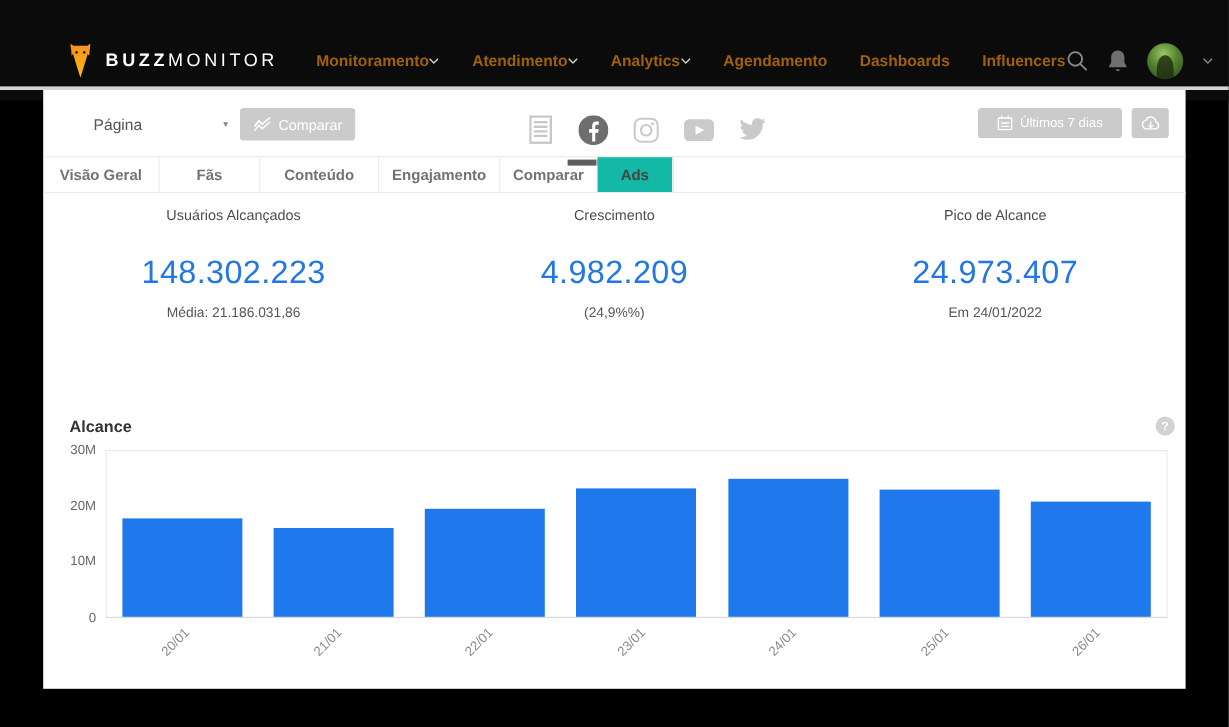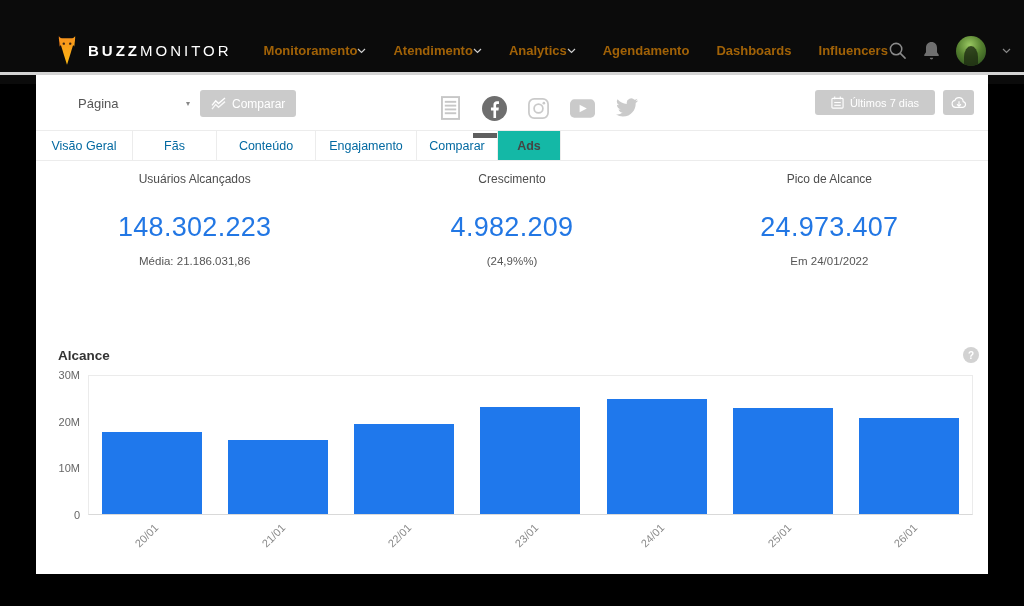--- a/index.html
+++ b/index.html
@@ -60,21 +60,21 @@
   .date-btn{height:25px;padding:0 16px;font-size:11px;white-space:nowrap;}
   .export-btn{height:25px;width:31px;justify-content:center;}
   
   .tabs{
     position:absolute;left:0;top:55px;width:952px;height:31px;
     border-top:1px solid #ececec;border-bottom:1px solid #ececec;
     display:flex;
   }
   .tab{
     height:100%;display:flex;align-items:center;justify-content:center;
-    font-size:12.5px;color:#0369a1;border-right:1px solid #ececec;cursor:pointer;
+    font-size:12.5px;color:#737373;border-right:1px solid #ececec;cursor:pointer;font-weight:bold;
   }
   .tab:nth-child(1){width:97px;}
   .tab:nth-child(2){width:84px;}
   .tab:nth-child(3){width:99px;}
   .tab:nth-child(4){width:101px;}
   .tab:nth-child(5){width:81px;}
   .tab:nth-child(6){width:63px;}
   .tab.active{background:#14b8a6;color:#444;font-weight:700;}
   
   .metrics{position:absolute;left:0;top:97px;width:952px;display:flex;}

